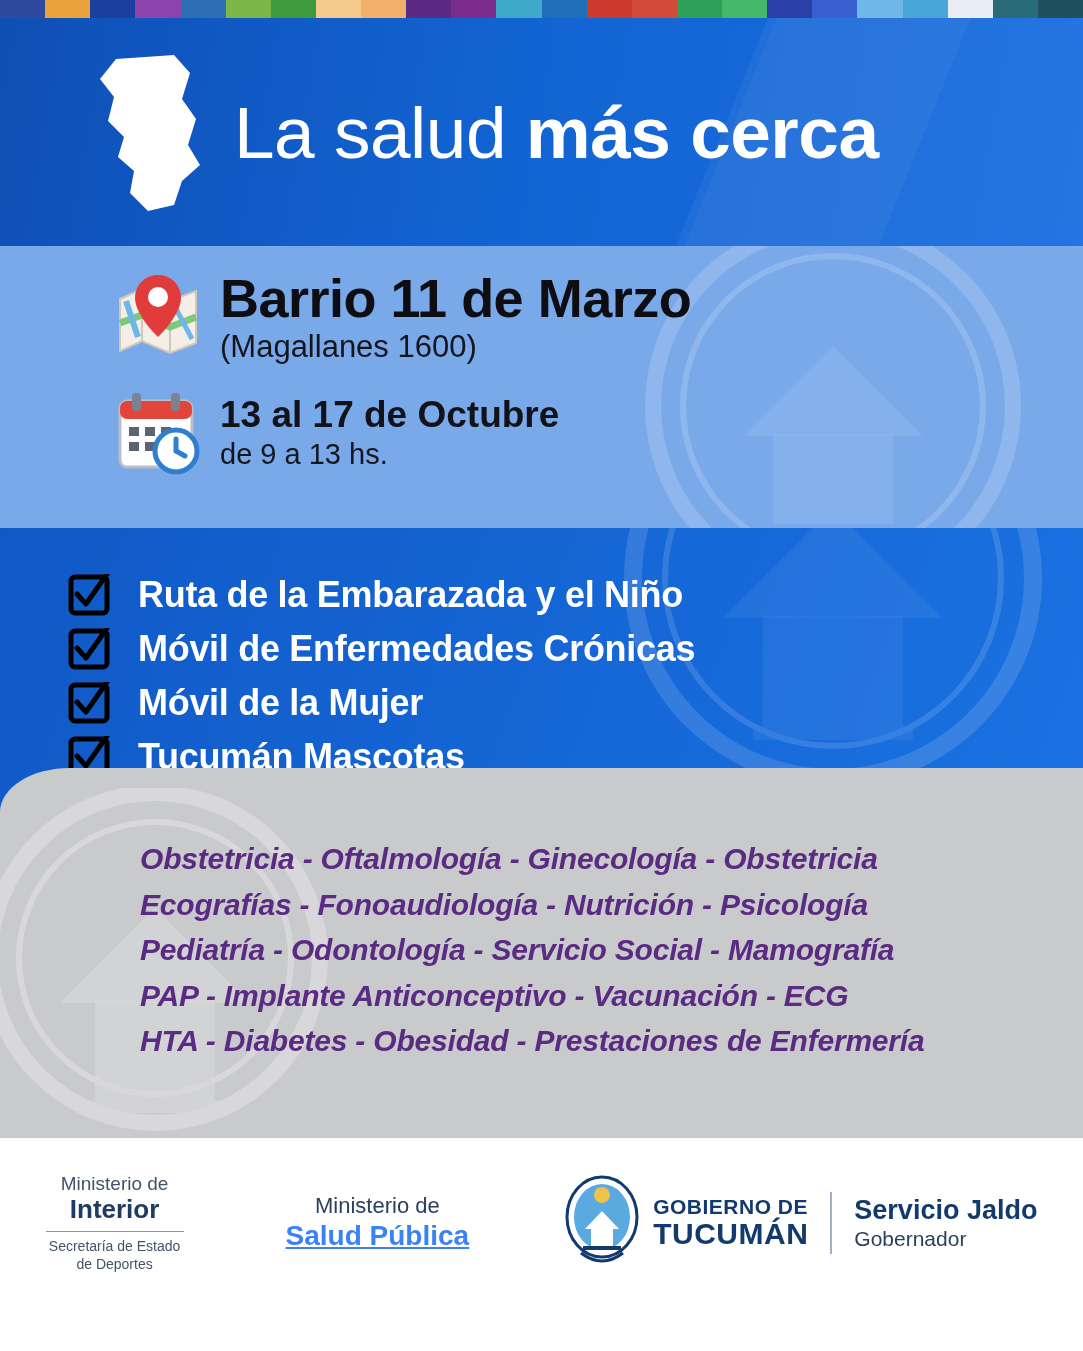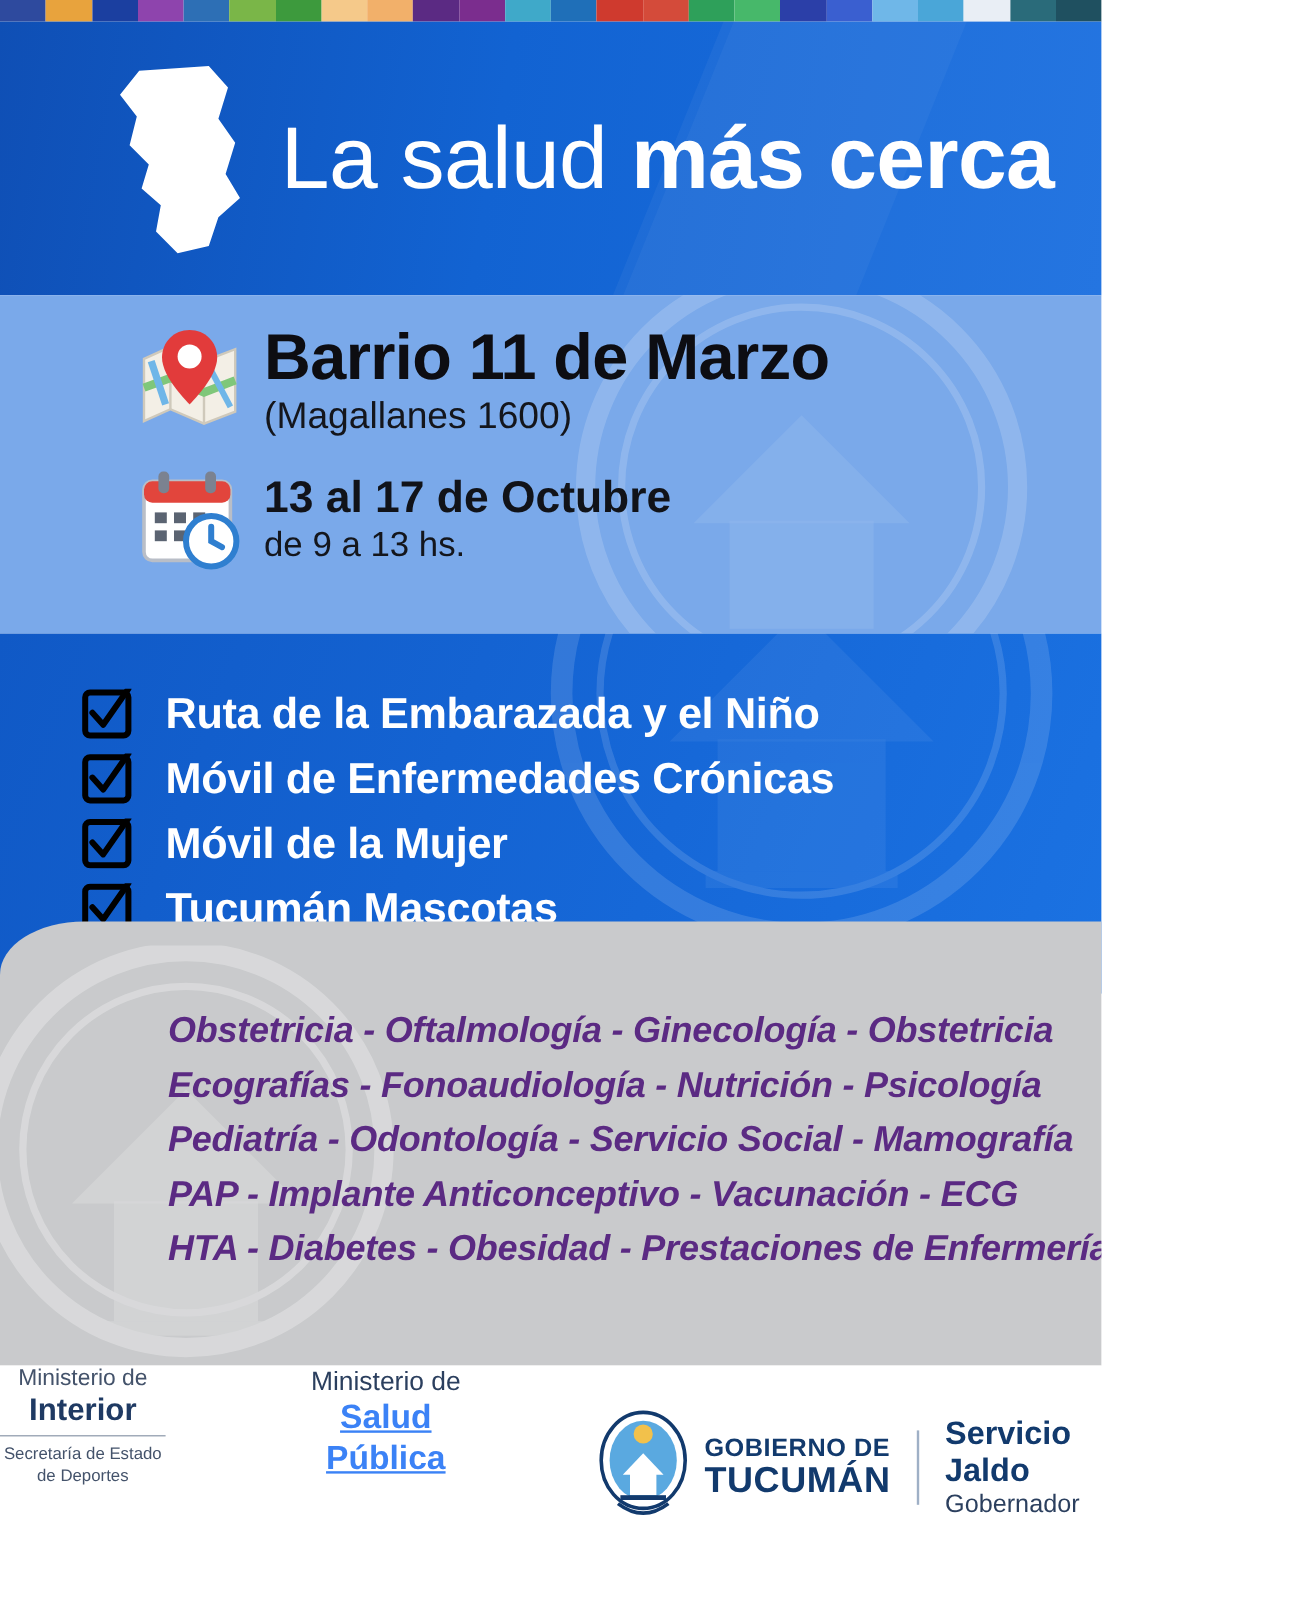--- a/index.html
+++ b/index.html
@@ -10,21 +10,21 @@
   body {
     width: 1083px;
     height: 1351px;
     font-family: "Liberation Sans", sans-serif;
     overflow: hidden;
     position: relative;
   }
 
   .poster {
     position: relative;
-    width: 918px;
+    width: 1083px;
     height: 1351px;
     overflow: hidden;
     background: #ffffff;
   }
 
   
   .color-strip {
     display: flex;
     width: 100%;
     height: 18px;
@@ -197,20 +197,21 @@
     letter-spacing: -0.2px;
     white-space: nowrap;
   }
 
   
   .footer {
     position: relative;
     background: #ffffff;
     height: 170px;
     display: flex;
+    align-items: center;
     justify-content: center;
     gap: 0;
   }
   .logo-interior {
     text-align: center;
     color: #3b4a63;
     padding-right: 48px;
   }
   .logo-interior .l1 { font-size: 19px; font-weight: 400; color: #44536b; line-height: 1.15; }
   .logo-interior .l2 { font-size: 26px; font-weight: 700; color: #1f3a63; line-height: 1.15; }

